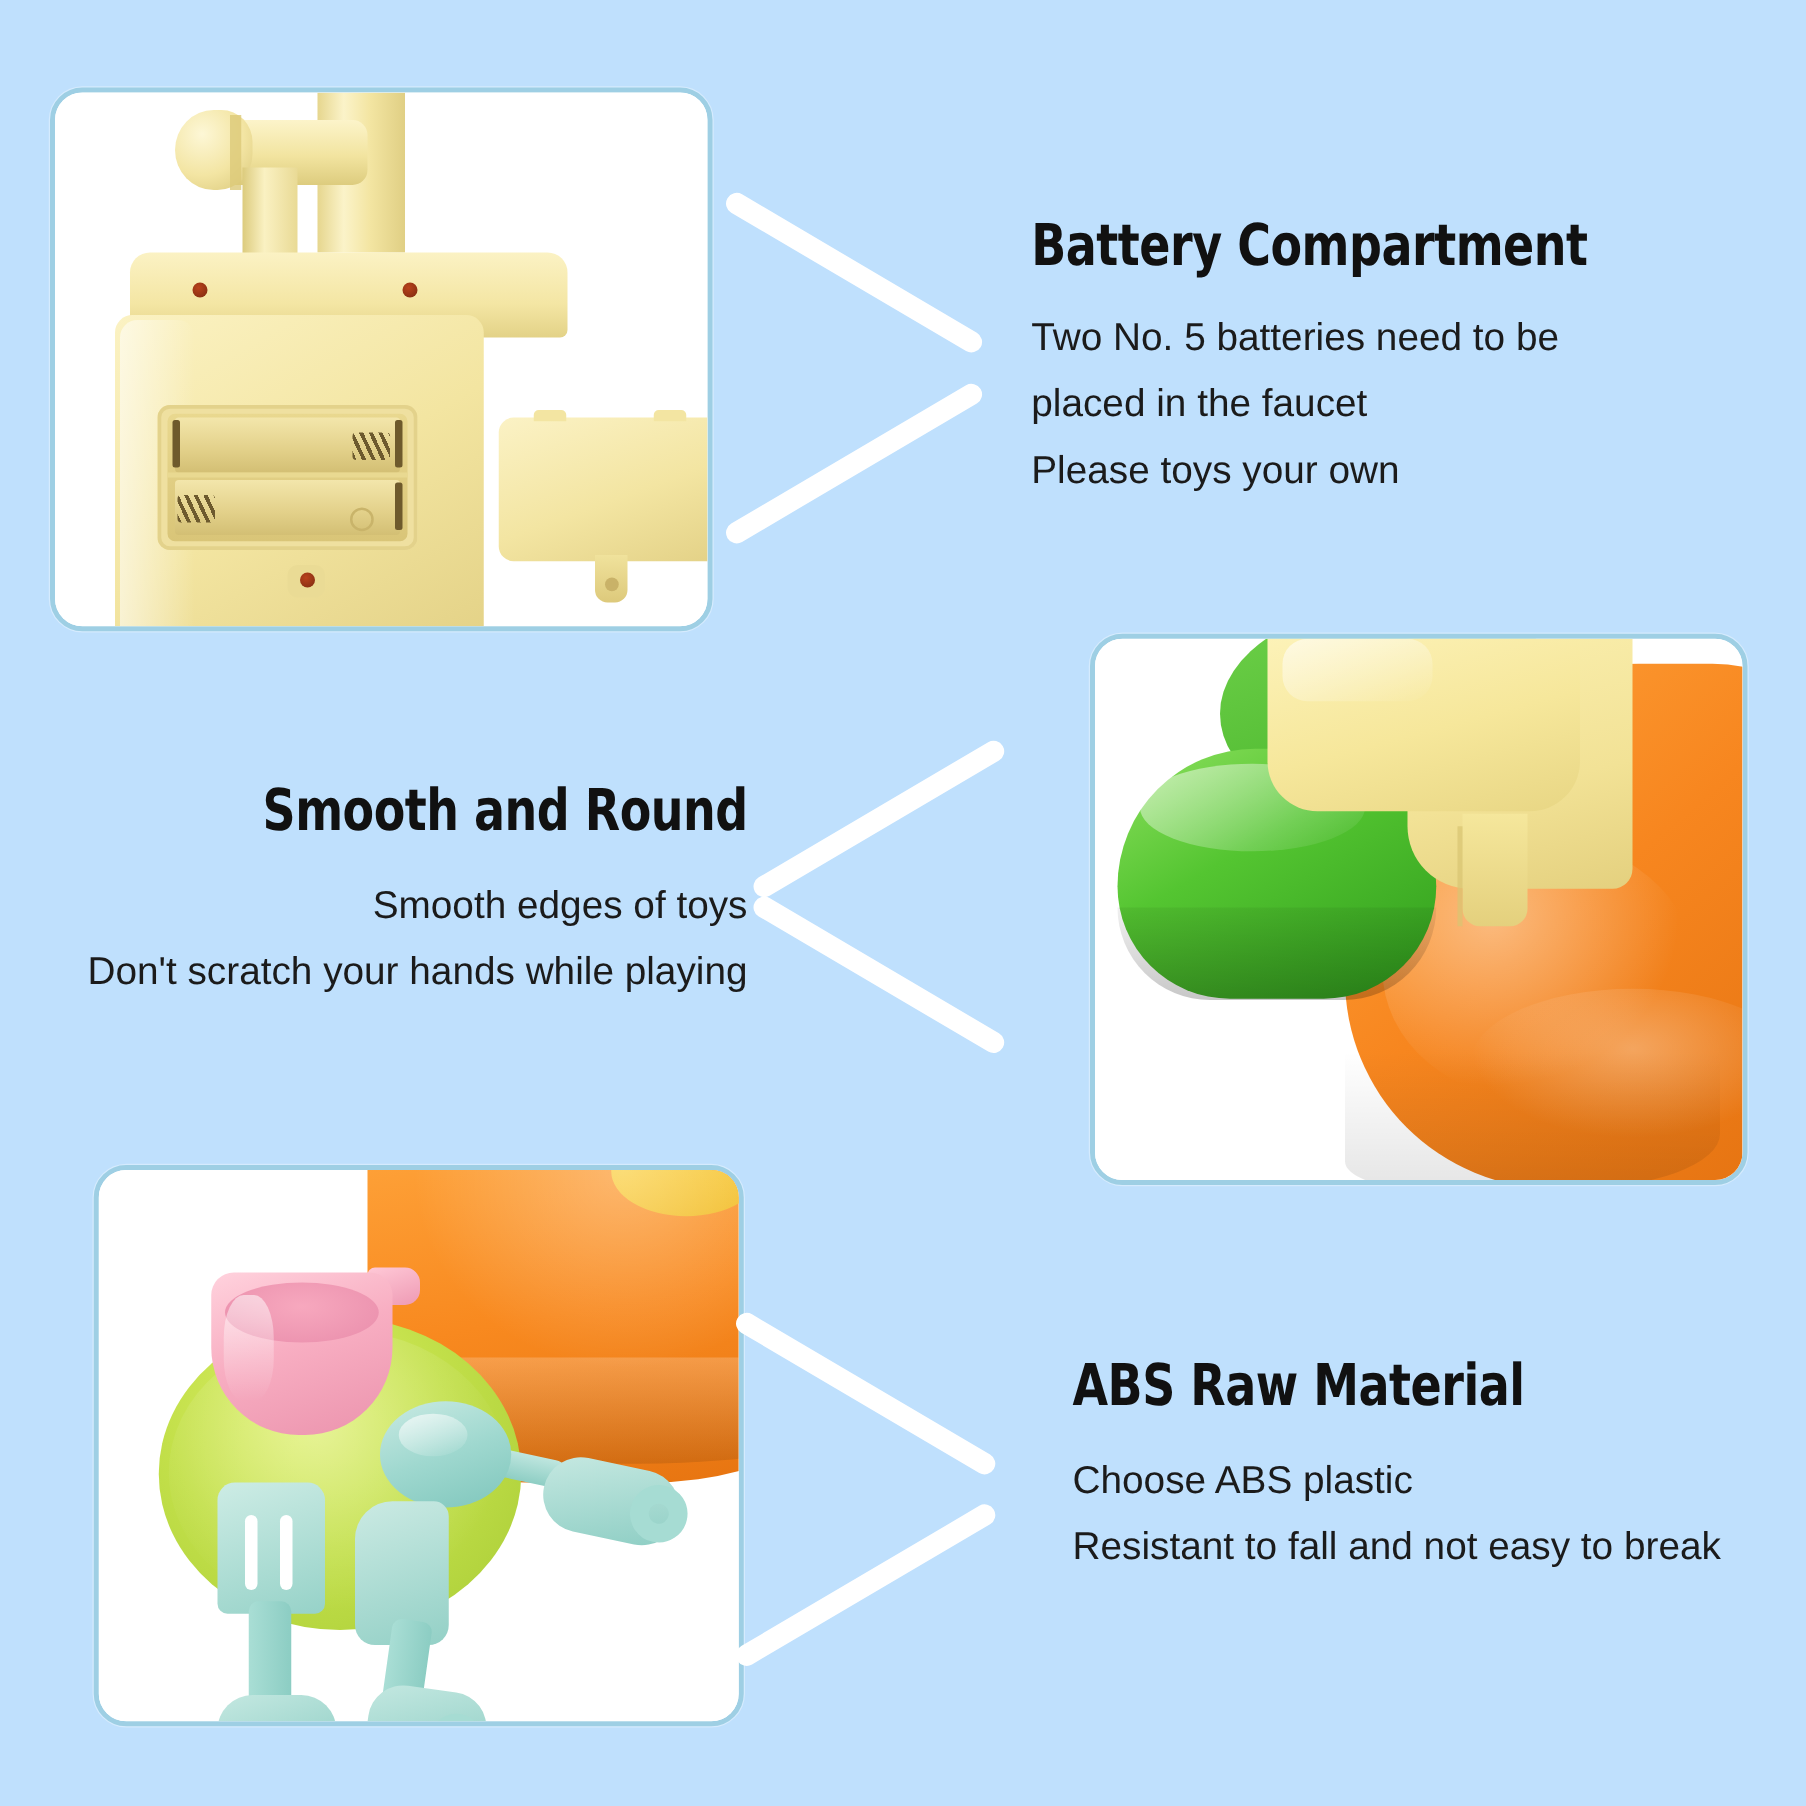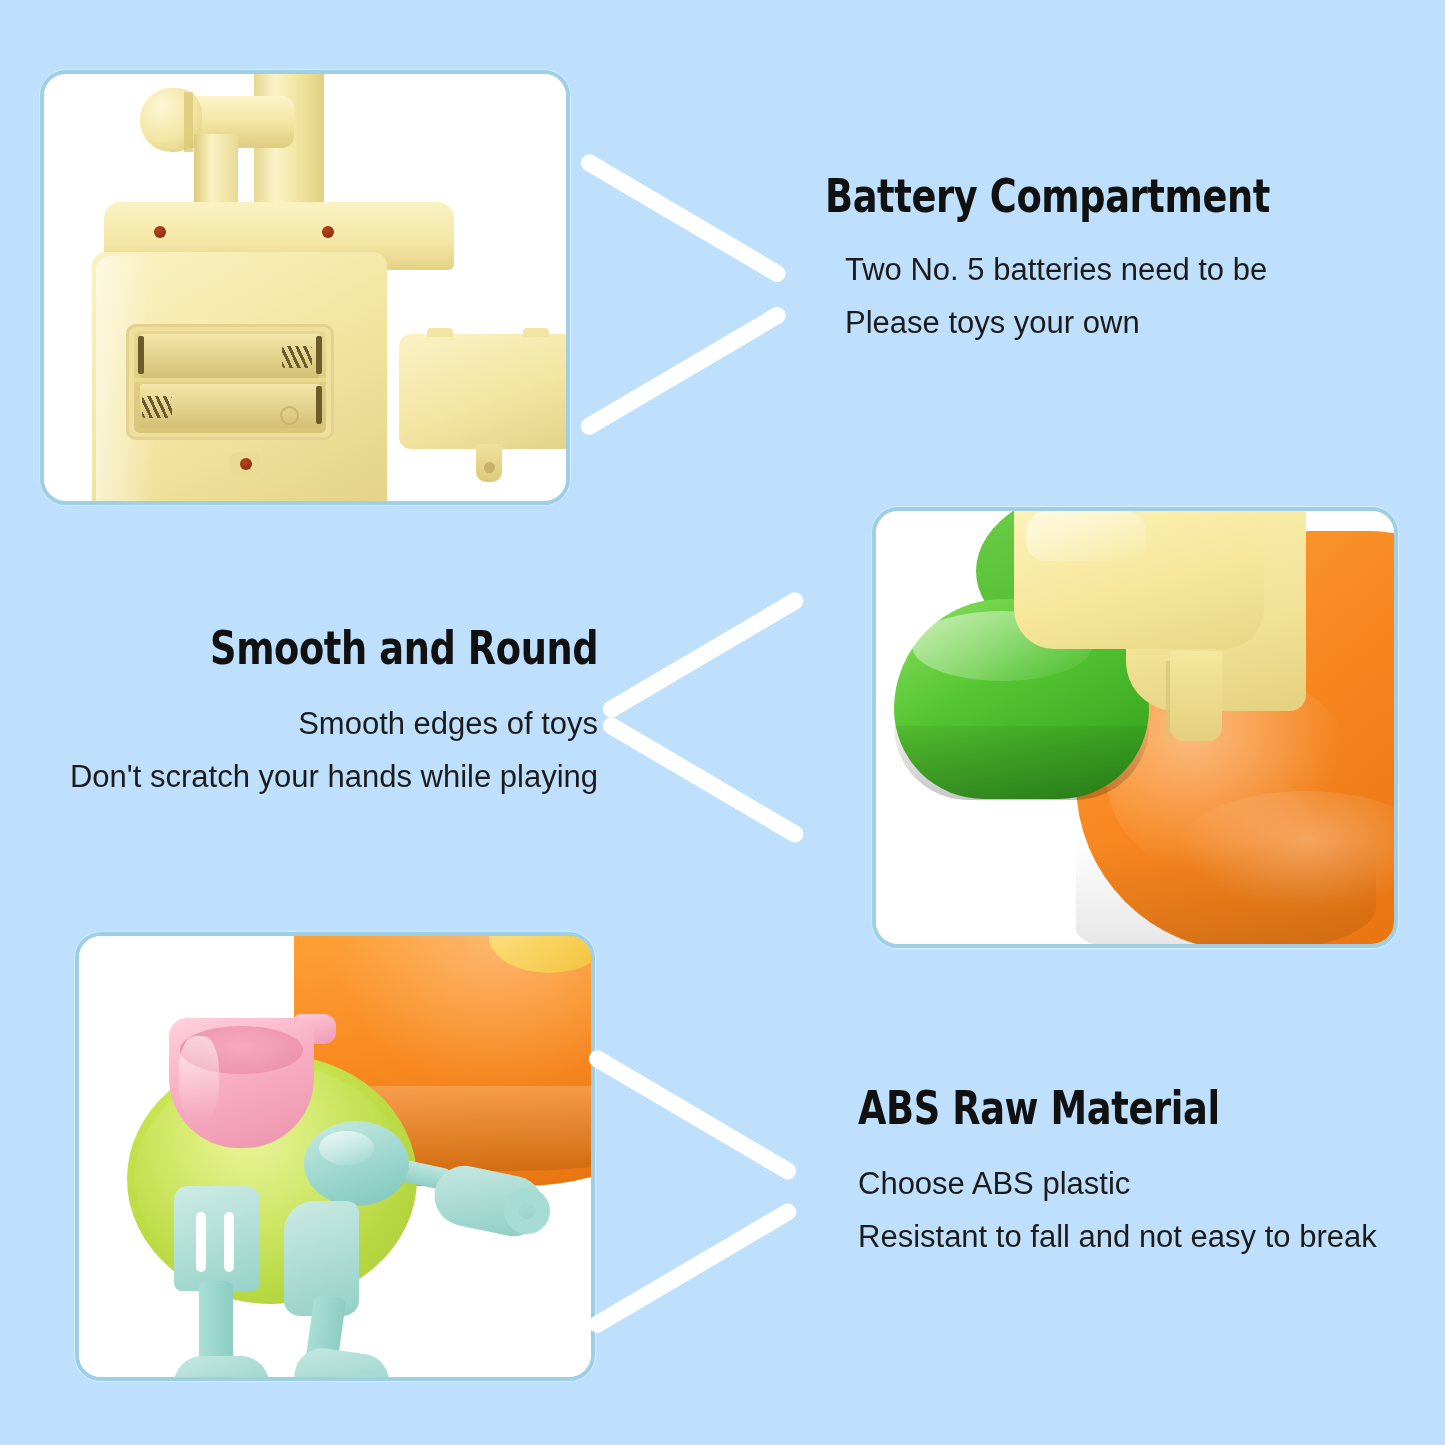--- a/index.html
+++ b/index.html
@@ -176,21 +176,21 @@
     font-weight:bold;color:#111111;
     font-size:46px;line-height:1.06;letter-spacing:-0.5px;
     transform:scaleX(.80);white-space:nowrap;
   }
   .sub{
     font-family:"Liberation Sans","DejaVu Sans",sans-serif;
     color:#1b1b1b;font-size:31px;line-height:1.72;white-space:nowrap;
   }
   #text-battery{left:825px;top:172px;}
   #text-battery .headline{transform-origin:left top;}
-  #text-battery .subs{margin-top:22px;margin-left:20px;}
+  #text-battery .subs{margin-top:22px;}
 
   #text-smooth{left:22px;top:624px;width:576px;text-align:right;}
   #text-smooth .headline{transform-origin:right top;display:inline-block;}
   #text-smooth .subs{margin-top:24px;}
 
   #text-abs{left:858px;top:1084px;}
   #text-abs .headline{transform-origin:left top;}
   #text-abs .subs{margin-top:24px;}
 </style>
 </head>
@@ -300,20 +300,21 @@
   </div>
   <div class="chev" id="chev-3">
     <span class="b1"></span>
     <span class="b2"></span>
   </div>
 
   <div class="tblock" id="text-battery">
     <div class="headline">Battery Compartment</div>
     <div class="subs">
       <div class="sub">Two No. 5 batteries need to be</div>
+      <div class="sub">placed in the faucet</div>
       <div class="sub">Please toys your own</div>
     </div>
   </div>
 
   <div class="tblock" id="text-abs">
     <div class="headline">ABS Raw Material</div>
     <div class="subs">
       <div class="sub">Choose ABS plastic</div>
       <div class="sub">Resistant to fall and not easy to break</div>
     </div>

